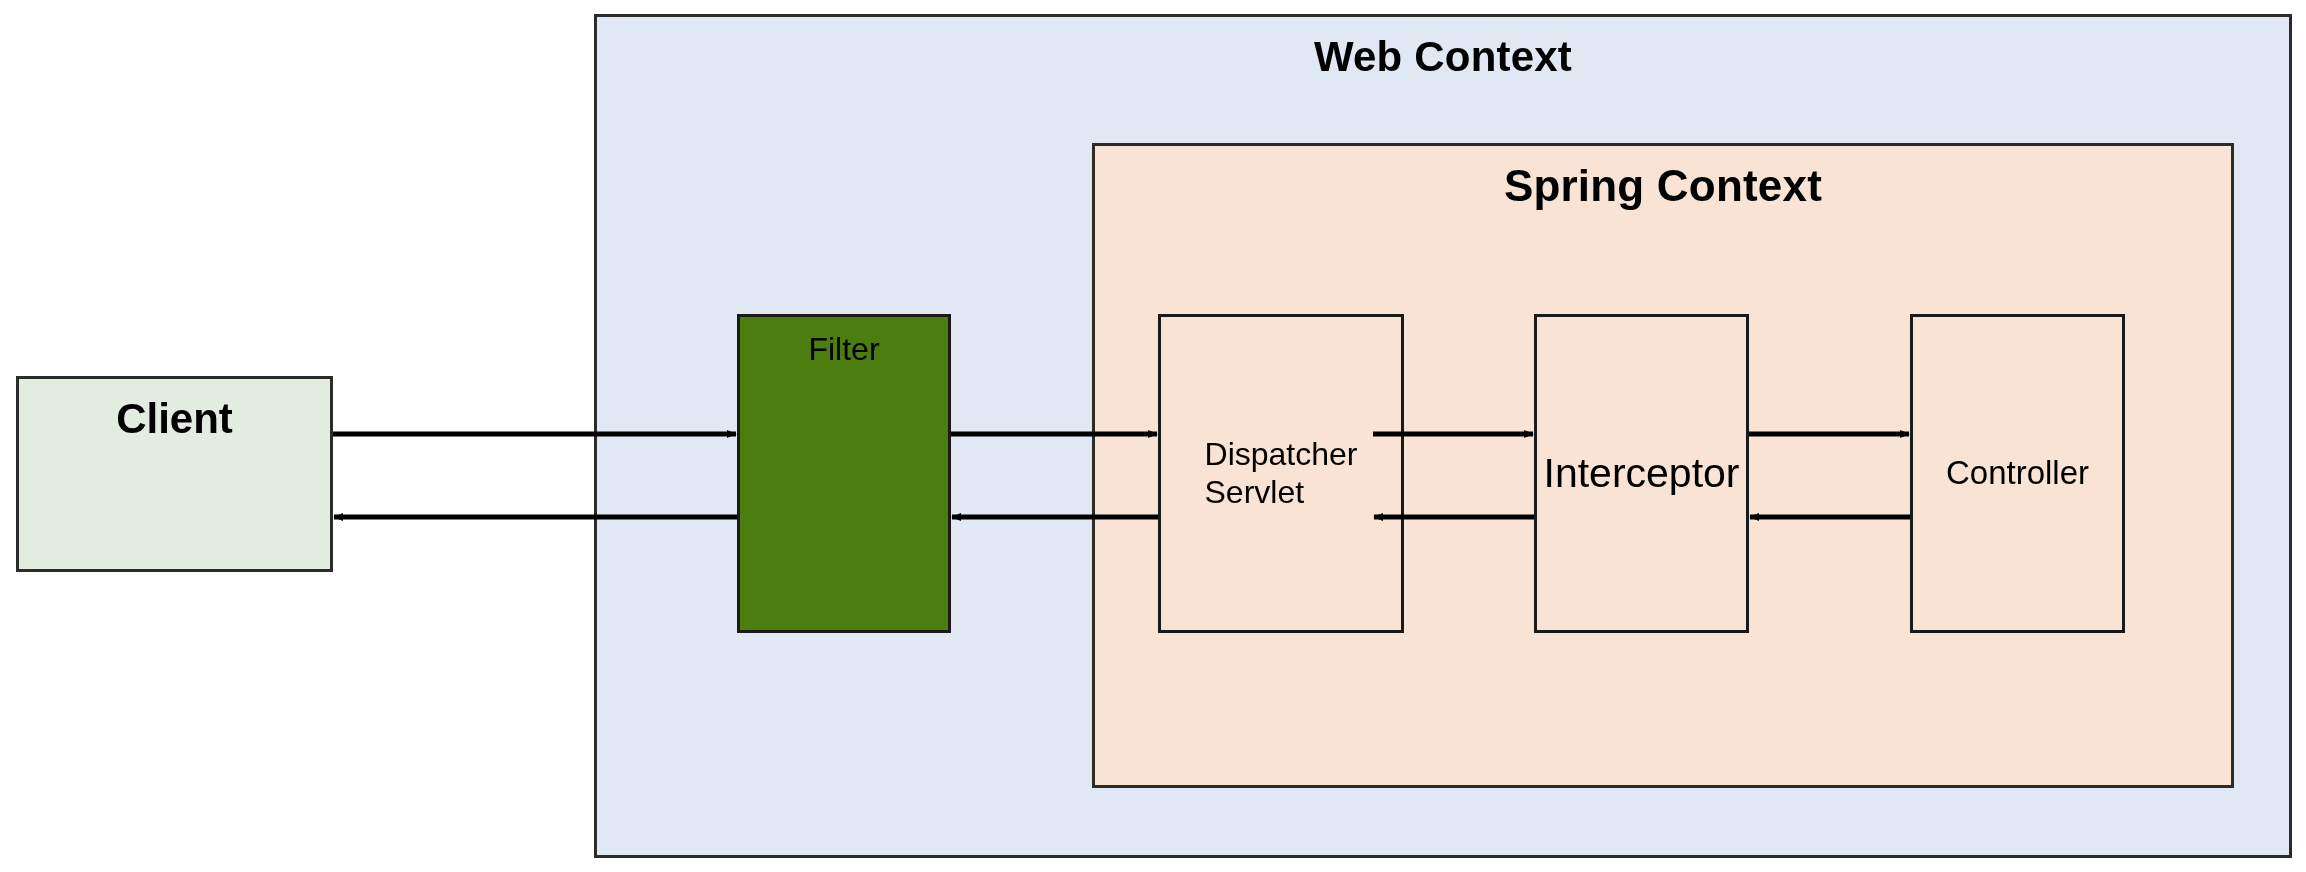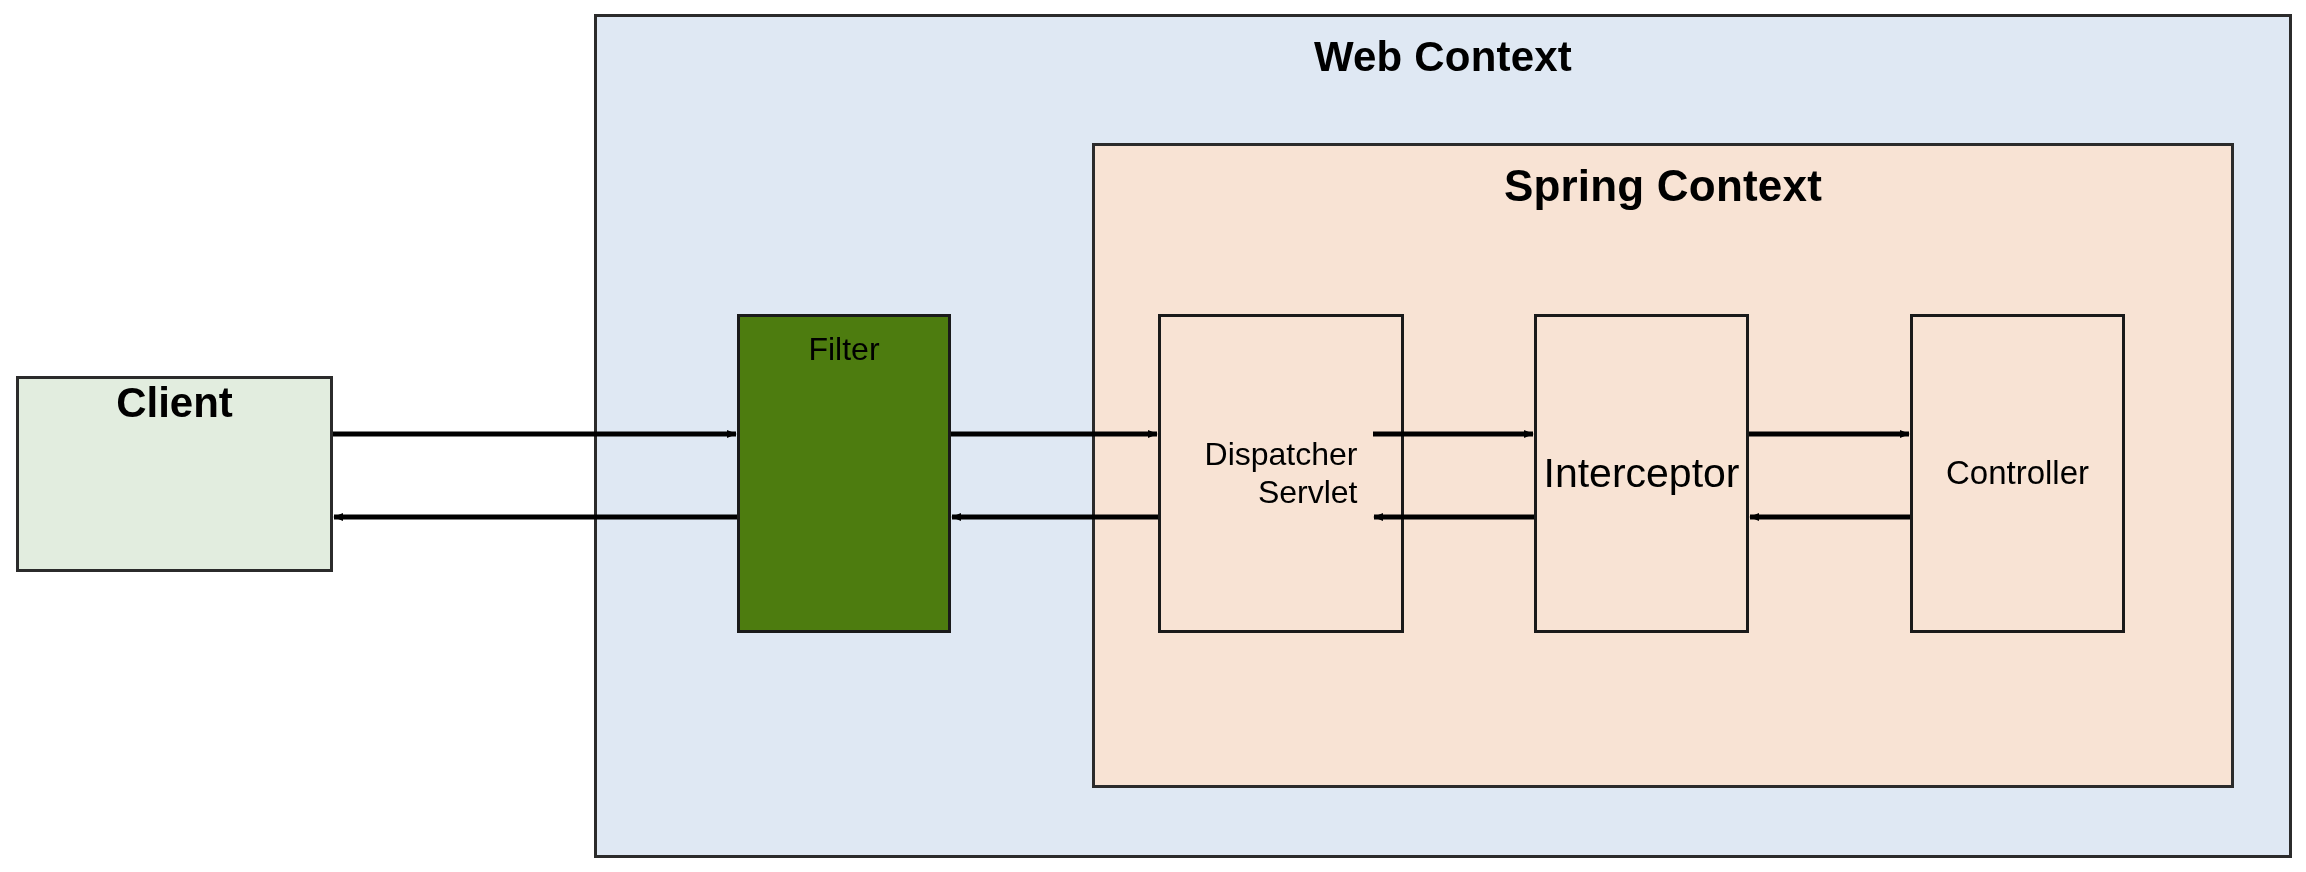--- a/index.html
+++ b/index.html
@@ -31,21 +31,21 @@
   .container-node {
     align-items: flex-start;
   }
 
   
   .leaf-node {
     align-items: center;
   }
 
   .node-label {
-    text-align: right;
+    text-align: left;
     color: #000000;
     line-height: 1.16;
     white-space: pre-line;
     user-select: none;
   }
 
   
 
   #web-context {
     left: 594px;  top: 14px;
@@ -74,20 +74,21 @@
   }
 
   #client-node {
     left: 16px;  top: 376px;
     width: 317px; height: 196px;
     background: #e2eddf;
     border-color: #2b2b2b;
     align-items: flex-start;
   }
   #client-node > .node-label {
+    margin-top: 16px;
     font-size: 42px;
     font-weight: bold;
   }
 
   #filter-node {
     left: 737px; top: 314px;
     width: 214px; height: 319px;
     background: #4d7c0f;
     align-items: flex-start;
   }

